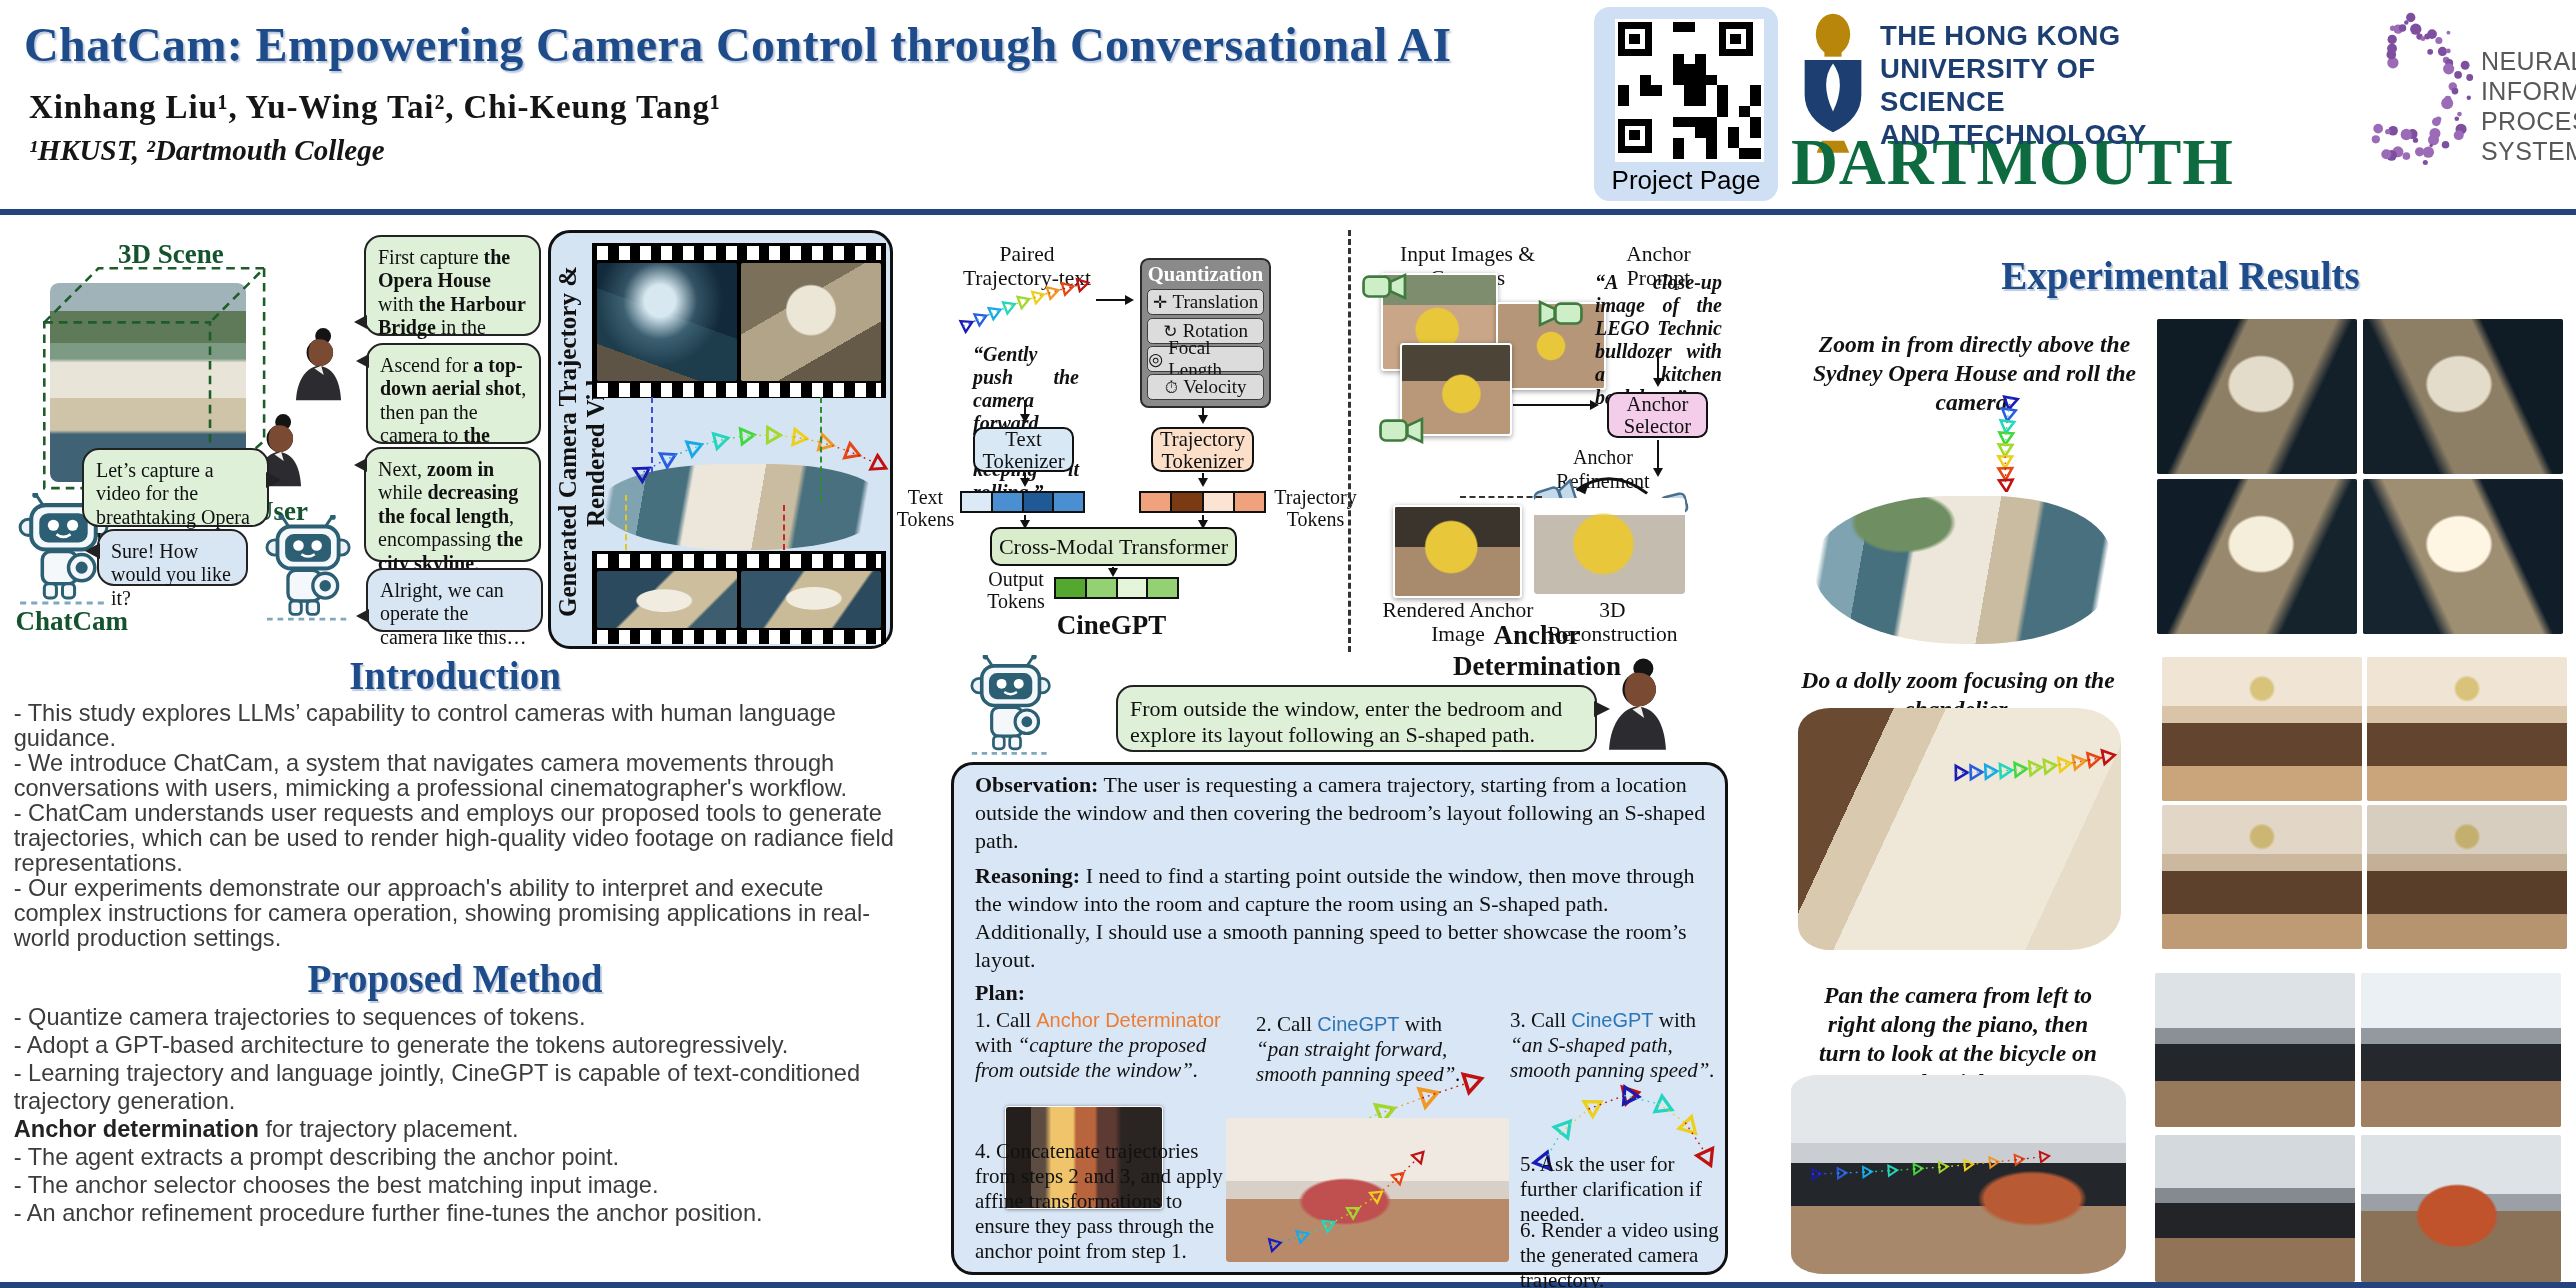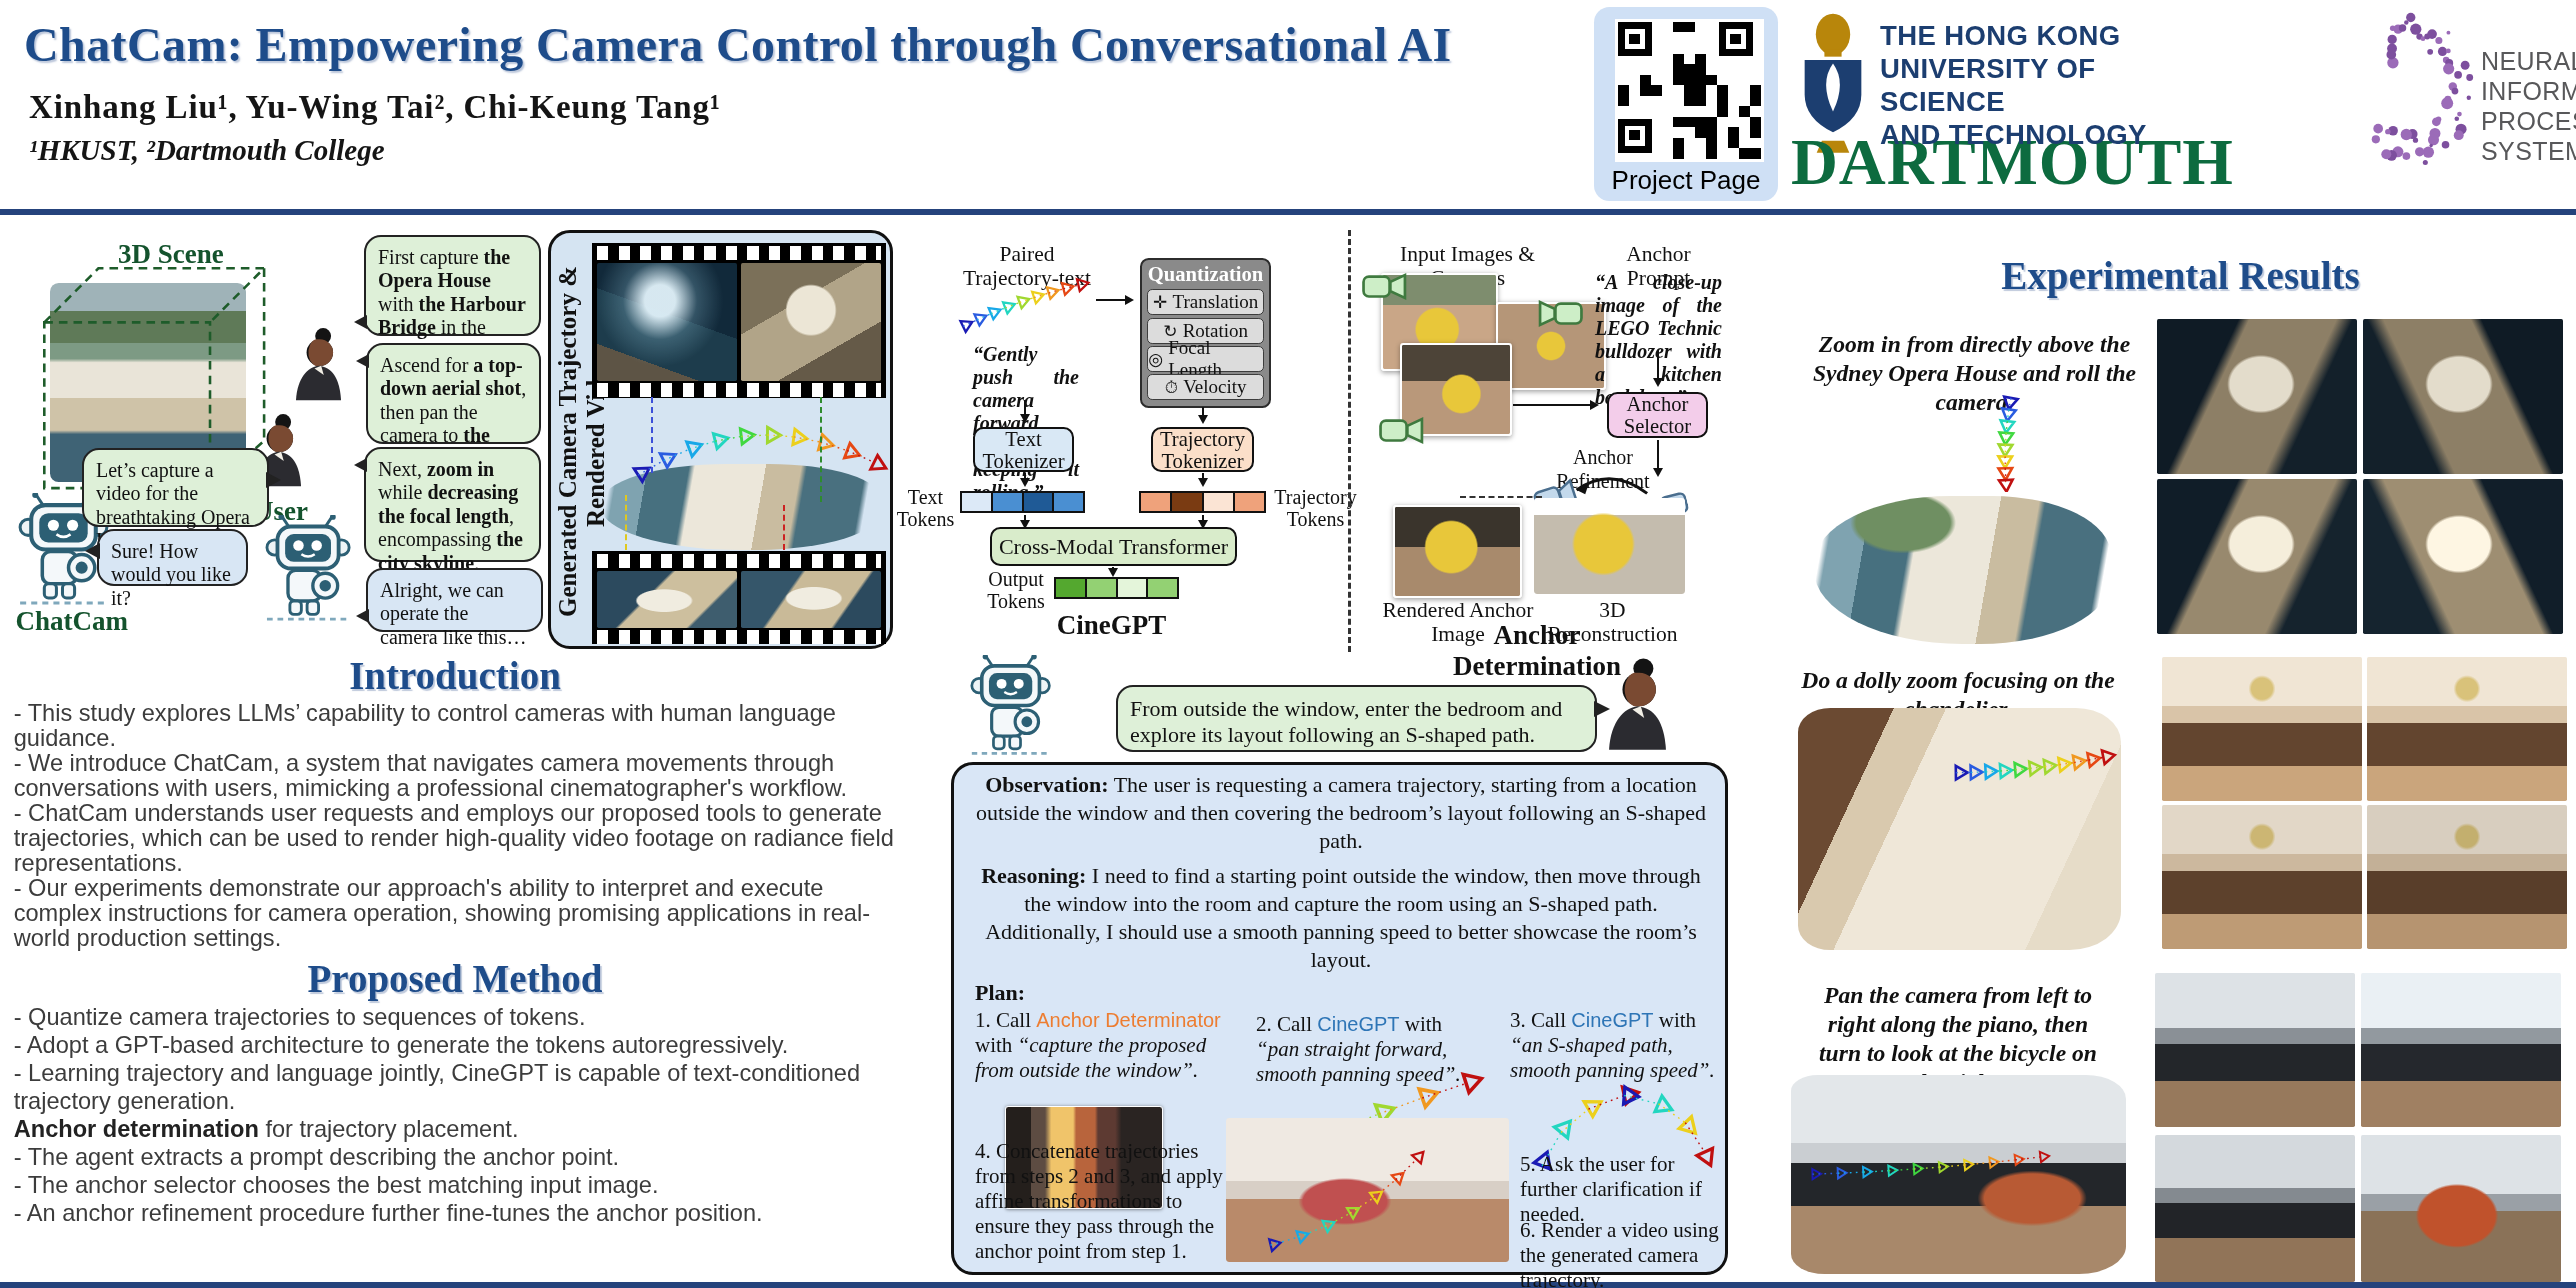--- a/index.html
+++ b/index.html
@@ -70,21 +70,21 @@
   .toklab{position:absolute;font-size:20px;line-height:22px;text-align:center;color:#111;}
   .cap{position:absolute;font-weight:700;font-size:27px;text-align:center;color:#111;}
   .divider{left:1348px;top:230px;height:422px;border-left:3px dashed #333;}
   
   .smallcap{position:absolute;font-size:21.5px;text-align:center;color:#111;line-height:24px;}
   .prompt{position:absolute;font-style:italic;font-weight:700;font-size:20px;line-height:23px;text-align:justify;}
   .pink{background:#f3cdea;}
   
   .obsbox{left:951px;top:762px;width:777px;height:513px;background:#d9e6f6;border:3.4px solid #111;
           border-radius:22px;box-sizing:border-box;}
-  .obs-t{position:absolute;font-size:22px;line-height:28px;color:#111;text-align:center;}
+  .obs-t{position:absolute;font-size:22px;line-height:28px;color:#111;}
   .plan-t{position:absolute;font-size:21px;line-height:25px;color:#111;}
   .tool-o{color:#ED7D31;font-family:"Liberation Sans",sans-serif;font-size:20px;}
   .tool-b{color:#2E75B6;font-family:"Liberation Sans",sans-serif;font-size:20px;}
   
   .instr{position:absolute;font-style:italic;font-weight:700;font-size:23.6px;line-height:29px;text-align:center;color:#111;}
   .grid .ph{position:absolute;width:200px;}
   .ex1c .ph{background:radial-gradient(ellipse at 52% 42%,#e3dccb 0 21%,rgba(227,220,203,0) 23%),
             linear-gradient(115deg,#0f1b25 0 30%,#8d7f66 34% 66%,#13202a 72% 100%);}
   .ex2c .ph{background:radial-gradient(circle at 50% 22%,#d9c27a 0 7%,rgba(217,194,122,0) 9%),
             linear-gradient(180deg,#f0e5d4 0 34%,#d9c4a8 34% 46%,#63452f 46% 76%,#caa57c 76% 100%);}

